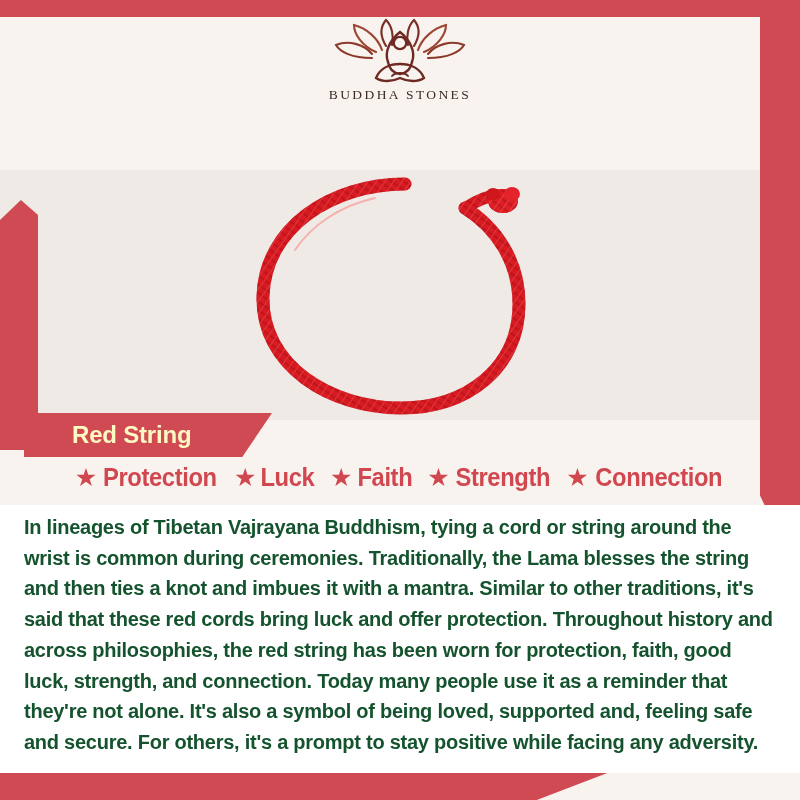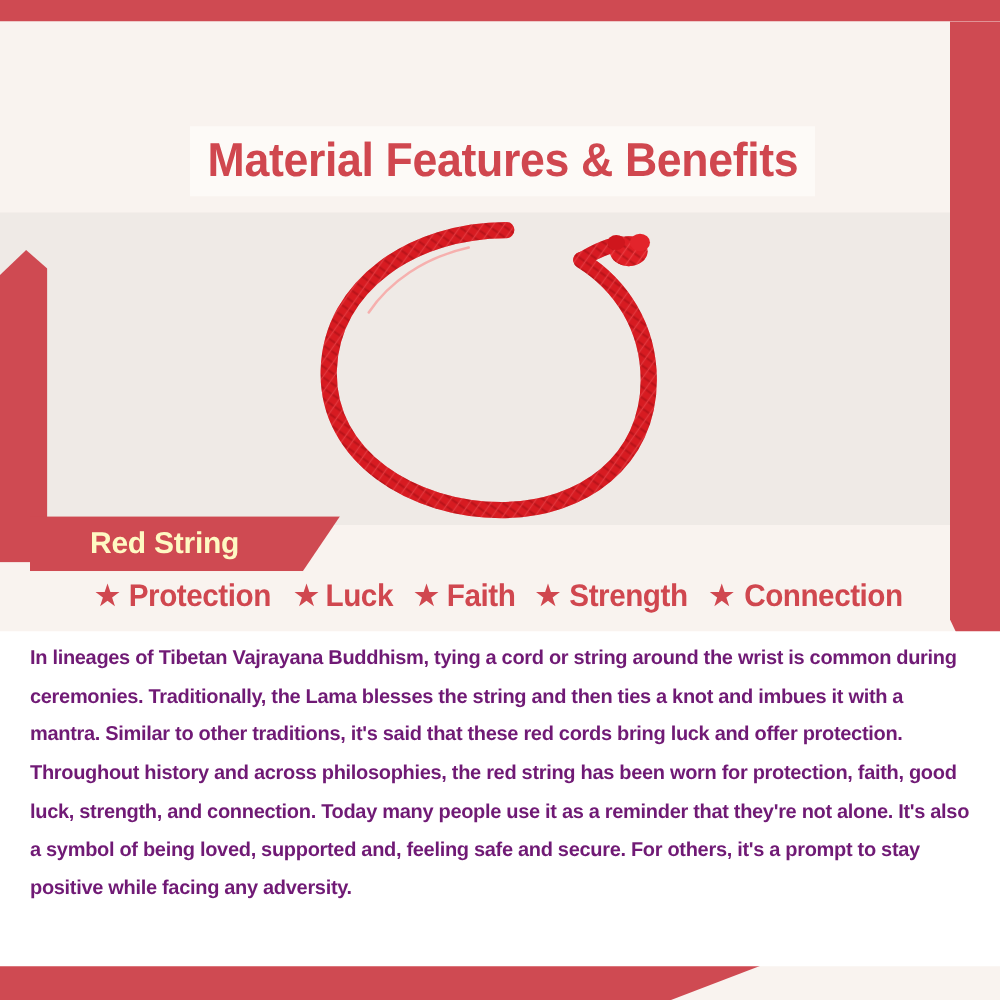--- a/index.html
+++ b/index.html
@@ -171,46 +171,72 @@
     position: absolute;
     left: 0; top: 505px;
     width: 800px;
     height: 268px;
     background: #ffffff;
   }
   .body-text {
     position: absolute;
     left: 24px; top: 512px;
     width: 752px;
-    font-size: 16px;
+    font-size: 20px;
     line-height: 30.7px;
     font-weight: 700;
-    color: #701a75;
+    color: #14532d;
     letter-spacing: -0.25px;
     text-align: left;
   }
 </style>
 </head>
 <body>
 
 <div id="poster">
 
   <div class="bg-top"></div>
   <div class="bg-mid"></div>
   <div class="bg-bottom"></div>
 
   <div class="red-top-bar"></div>
   <div class="red-right-bar"></div>
   <div class="red-left-bar"></div>
   <div class="red-bottom-bar"></div>
 
-
-  <div class="title-band">
-    <div class="title-text">Material Features &amp; Benefits</div>
-  </div>
+  <div class="logo-wrap">
+    <svg class="logo-mark" width="136" height="68" viewBox="0 0 136 68">
+      <g fill="none" stroke="#7a2e24" stroke-width="2.1" stroke-linecap="round">
+
+        <path d="M40 40 C 20 40, 8 34, 4 27 C 16 22, 32 26, 40 36" stroke="#8b3a2c"></path>
+
+        <path d="M96 40 C 116 40, 128 34, 132 27 C 120 22, 104 26, 96 36" stroke="#8b3a2c"></path>
+
+        <path d="M44 34 C 30 28, 22 16, 22 7 C 34 10, 46 20, 50 32" stroke="#9b4532"></path>
+
+        <path d="M92 34 C 106 28, 114 16, 114 7 C 102 10, 90 20, 86 32" stroke="#9b4532"></path>
+
+        <path d="M54 28 C 48 18, 48 9, 54 2 C 60 8, 62 18, 60 27" stroke="#7a2e24"></path>
+
+        <path d="M82 28 C 88 18, 88 9, 82 2 C 76 8, 74 18, 76 27" stroke="#7a2e24"></path>
+
+        <path d="M56 44 C 52 34, 58 22, 68 14 C 78 22, 84 34, 80 44" stroke="#6e2a22" stroke-width="2.4"></path>
+
+        <circle cx="68" cy="25" r="6.2" stroke="#6e2a22" stroke-width="2.2"></circle>
+
+        <path d="M56 44 C 57 50, 60 55, 68 56 C 76 55, 79 50, 80 44" stroke="#6e2a22" stroke-width="2.4"></path>
+
+        <path d="M44 60 C 48 50, 58 46, 68 46 C 78 46, 88 50, 92 60 C 86 64, 76 64, 68 60 C 60 64, 50 64, 44 60 Z" stroke="#6e2a22" stroke-width="2.3"></path>
+
+        <path d="M60 58 C 63 54, 73 54, 76 58" stroke="#6e2a22" stroke-width="2"></path>
+      </g>
+    </svg>
+    <div class="logo-word">BUDDHA STONES</div>
+  </div>
+
 
   <div class="photo">
     <svg width="330" height="250" viewBox="0 0 330 250">
       <defs>
         <pattern id="braid" width="7" height="7" patternUnits="userSpaceOnUse" patternTransform="rotate(35)">
           <rect width="7" height="7" fill="#e01f26"></rect>
           <path d="M0 3.5 h7" stroke="#b3141a" stroke-width="1.6"></path>
           <path d="M3.5 0 v7" stroke="#f0474d" stroke-width="1.1"></path>
         </pattern>
       </defs>

